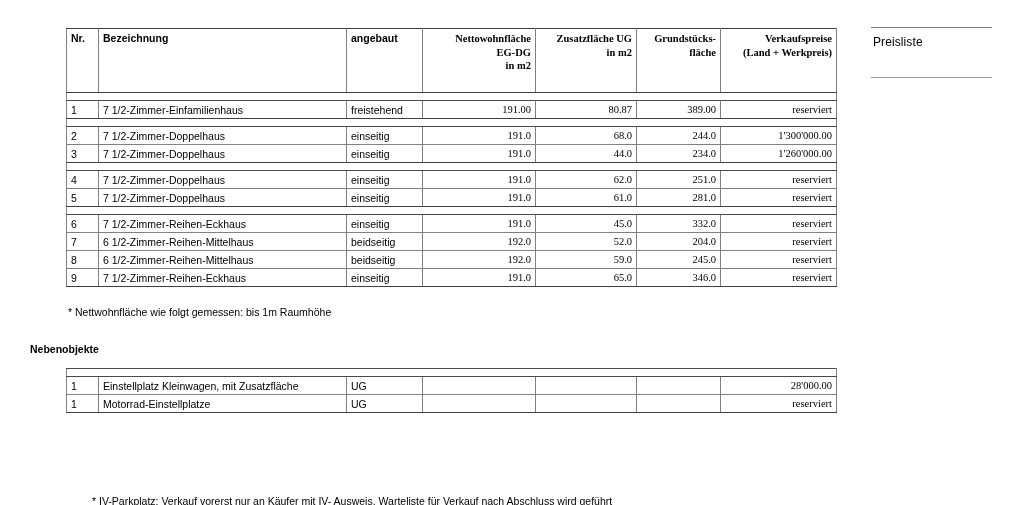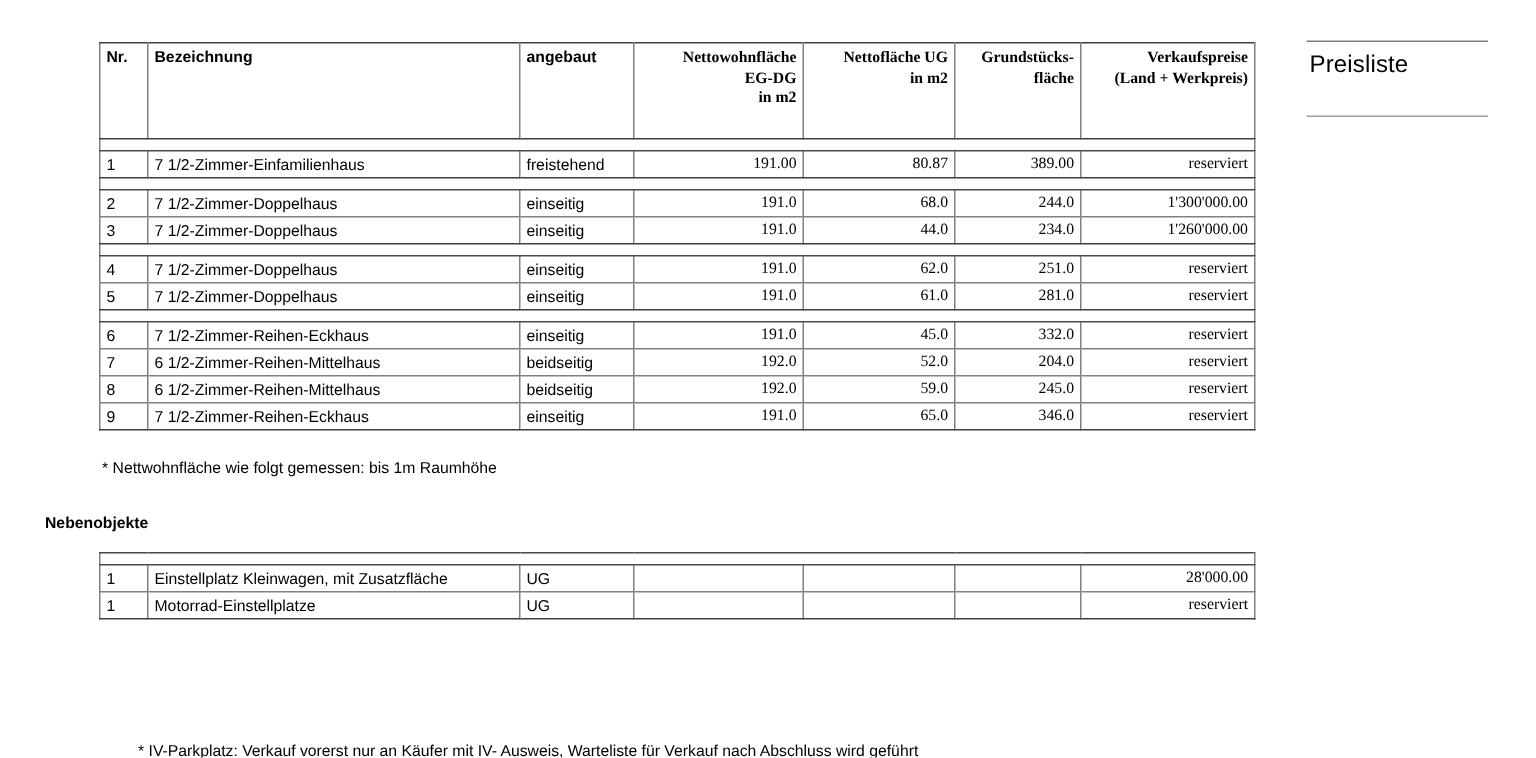--- a/index.html
+++ b/index.html
@@ -24,21 +24,21 @@
     width: 121px;
     height: 51px;
     border-top: 1.4px solid #7f7f7f;
     border-bottom: 1.4px solid #a0a0a0;
     box-sizing: border-box;
   }
   #title-block .title-text {
     position: absolute;
     left: 2px;
     top: 7px;
-    font-size: 16px;
+    font-size: 12px;
     letter-spacing: .1px;
     white-space: nowrap;
   }
 
   
   .price-table {
     position: absolute;
     border-collapse: collapse;
     table-layout: fixed;
     font-size: 10.5px;
@@ -127,21 +127,21 @@
     <tr class="head">
       <td class="left">Nr.</td>
       <td class="left">Bezeichnung</td>
       <td class="left">angebaut</td>
       <td class="num multi">
         <div>Nettowohnfläche</div>
         <div>EG-DG</div>
         <div>in m2</div>
       </td>
       <td class="num multi">
-        <div>Nettofläche  UG</div>
+        <div>Zusatzfläche  UG</div>
         <div>in m2</div>
       </td>
       <td class="num multi">
         <div>Grundstücks-</div>
         <div>fläche</div>
       </td>
       <td class="num multi">
         <div>Verkaufspreise</div>
         <div>(Land + Werkpreis)</div>
       </td>

